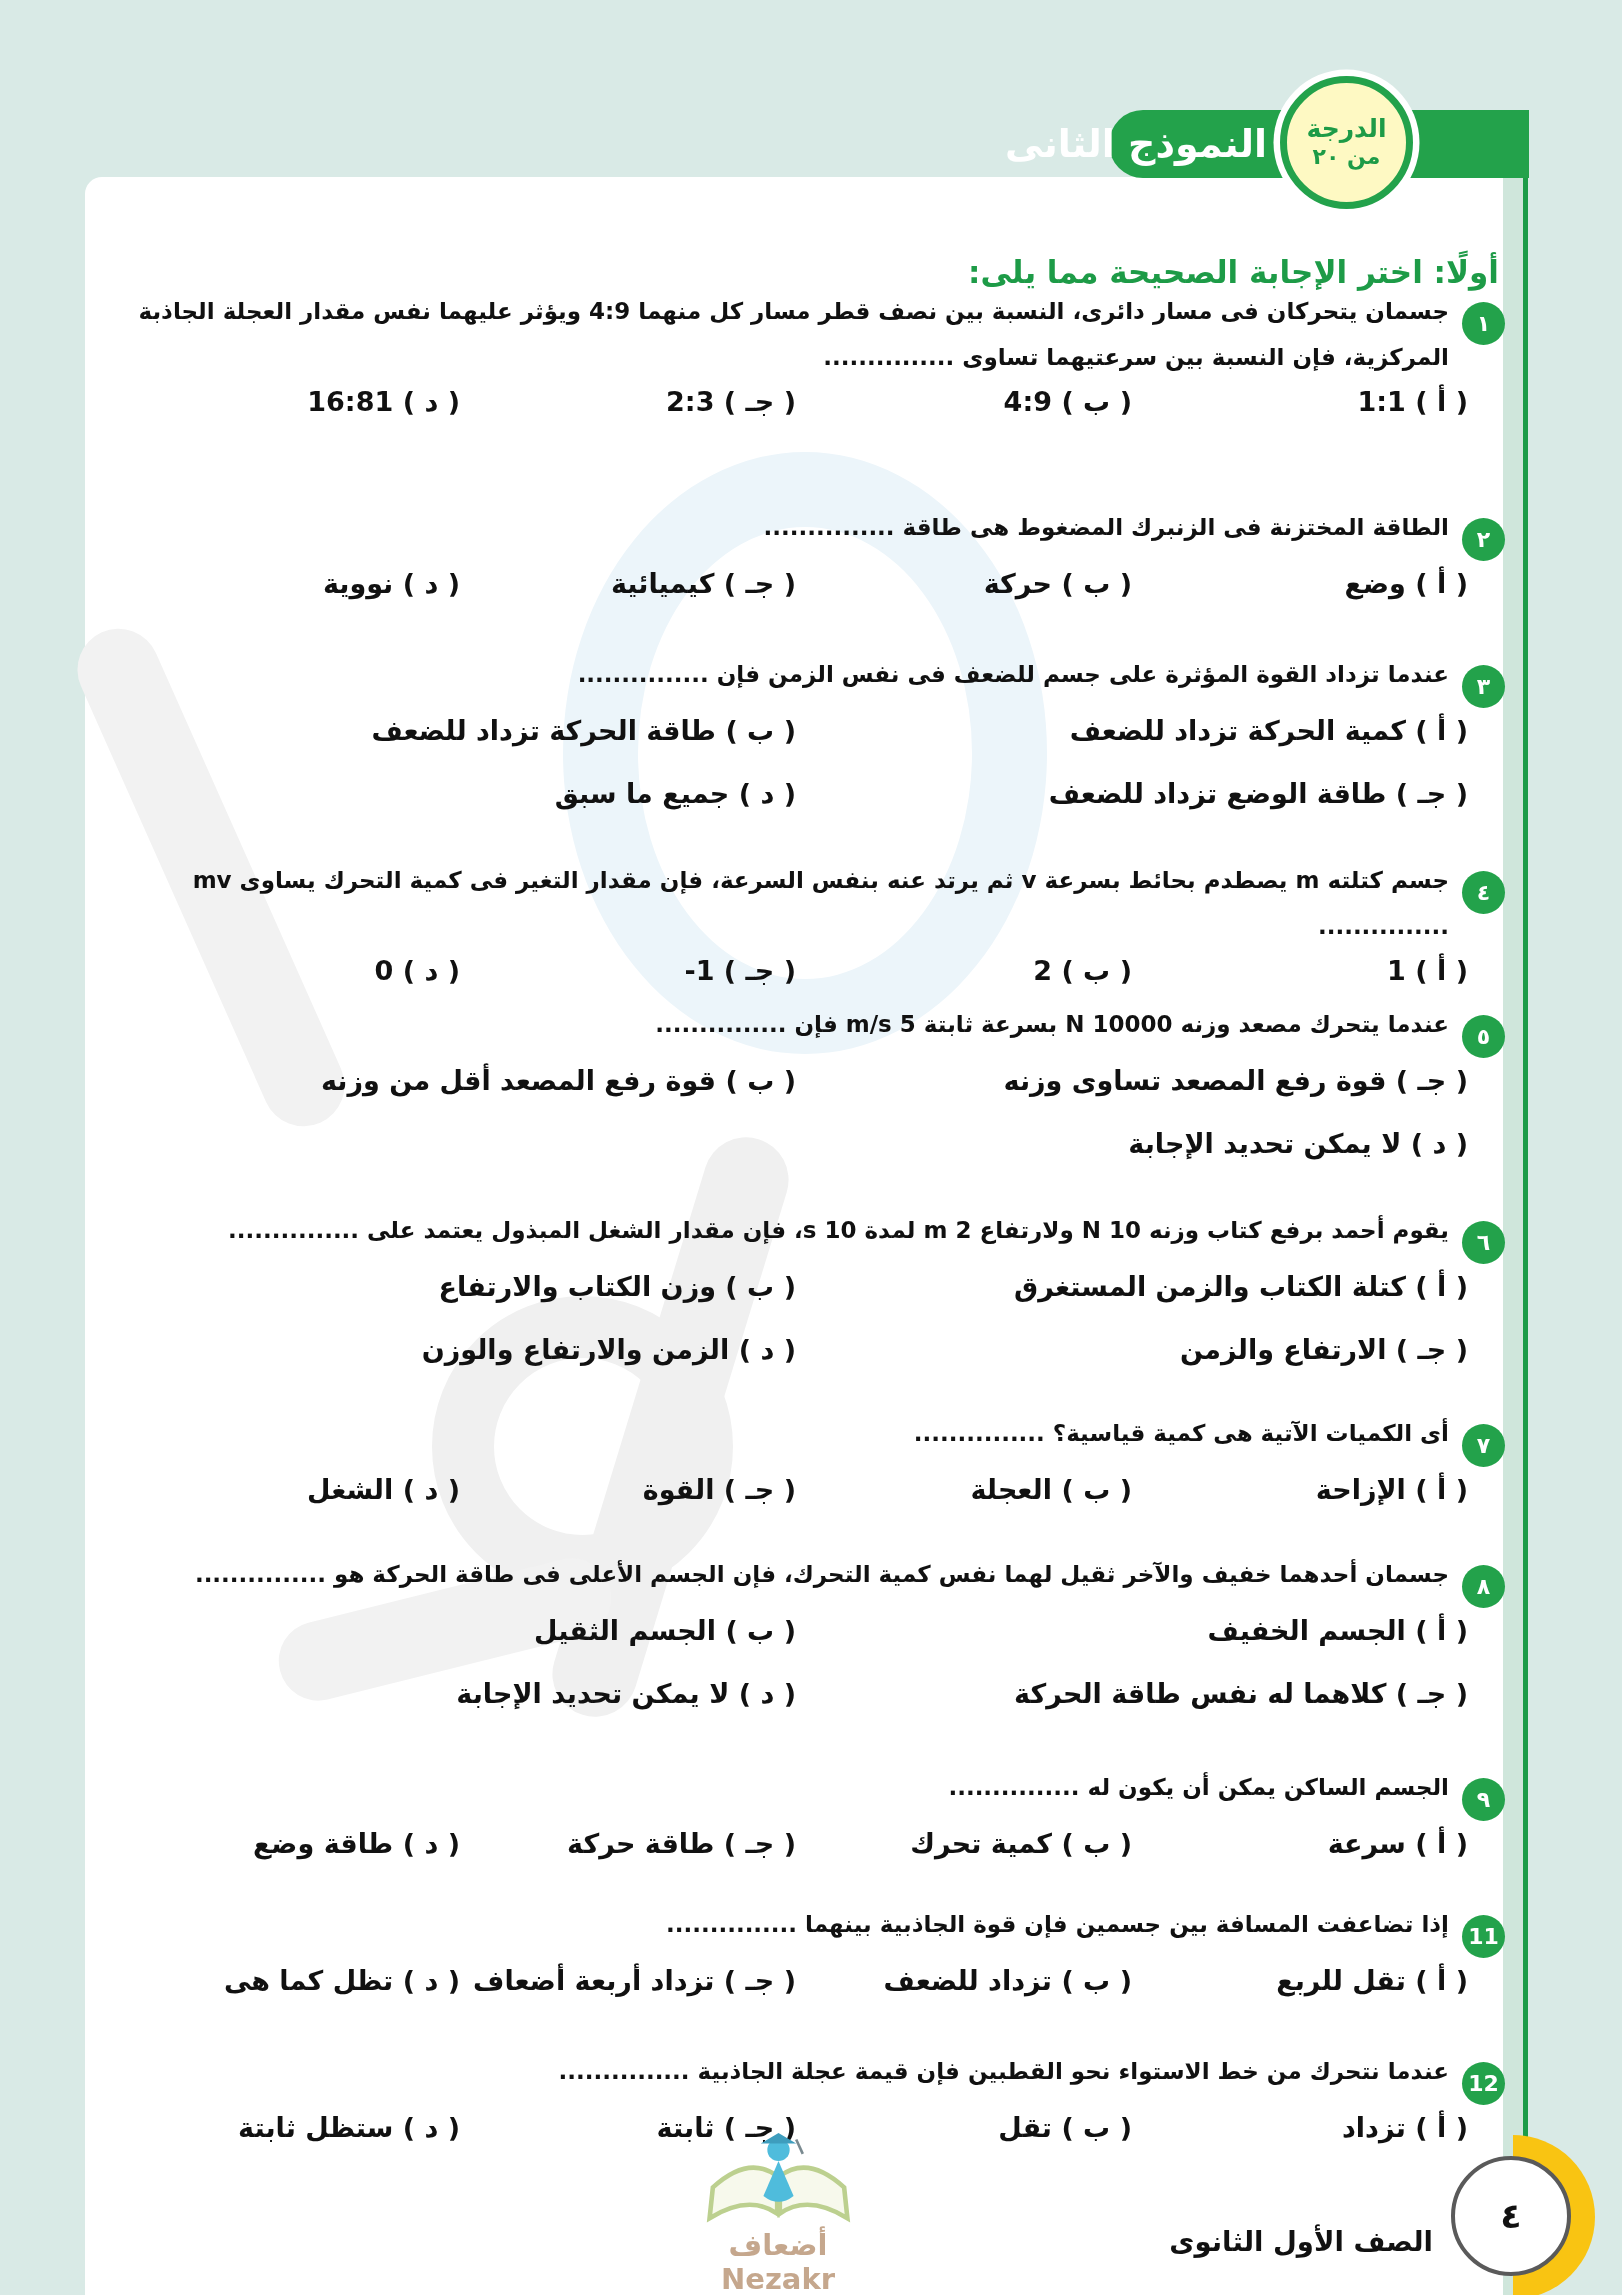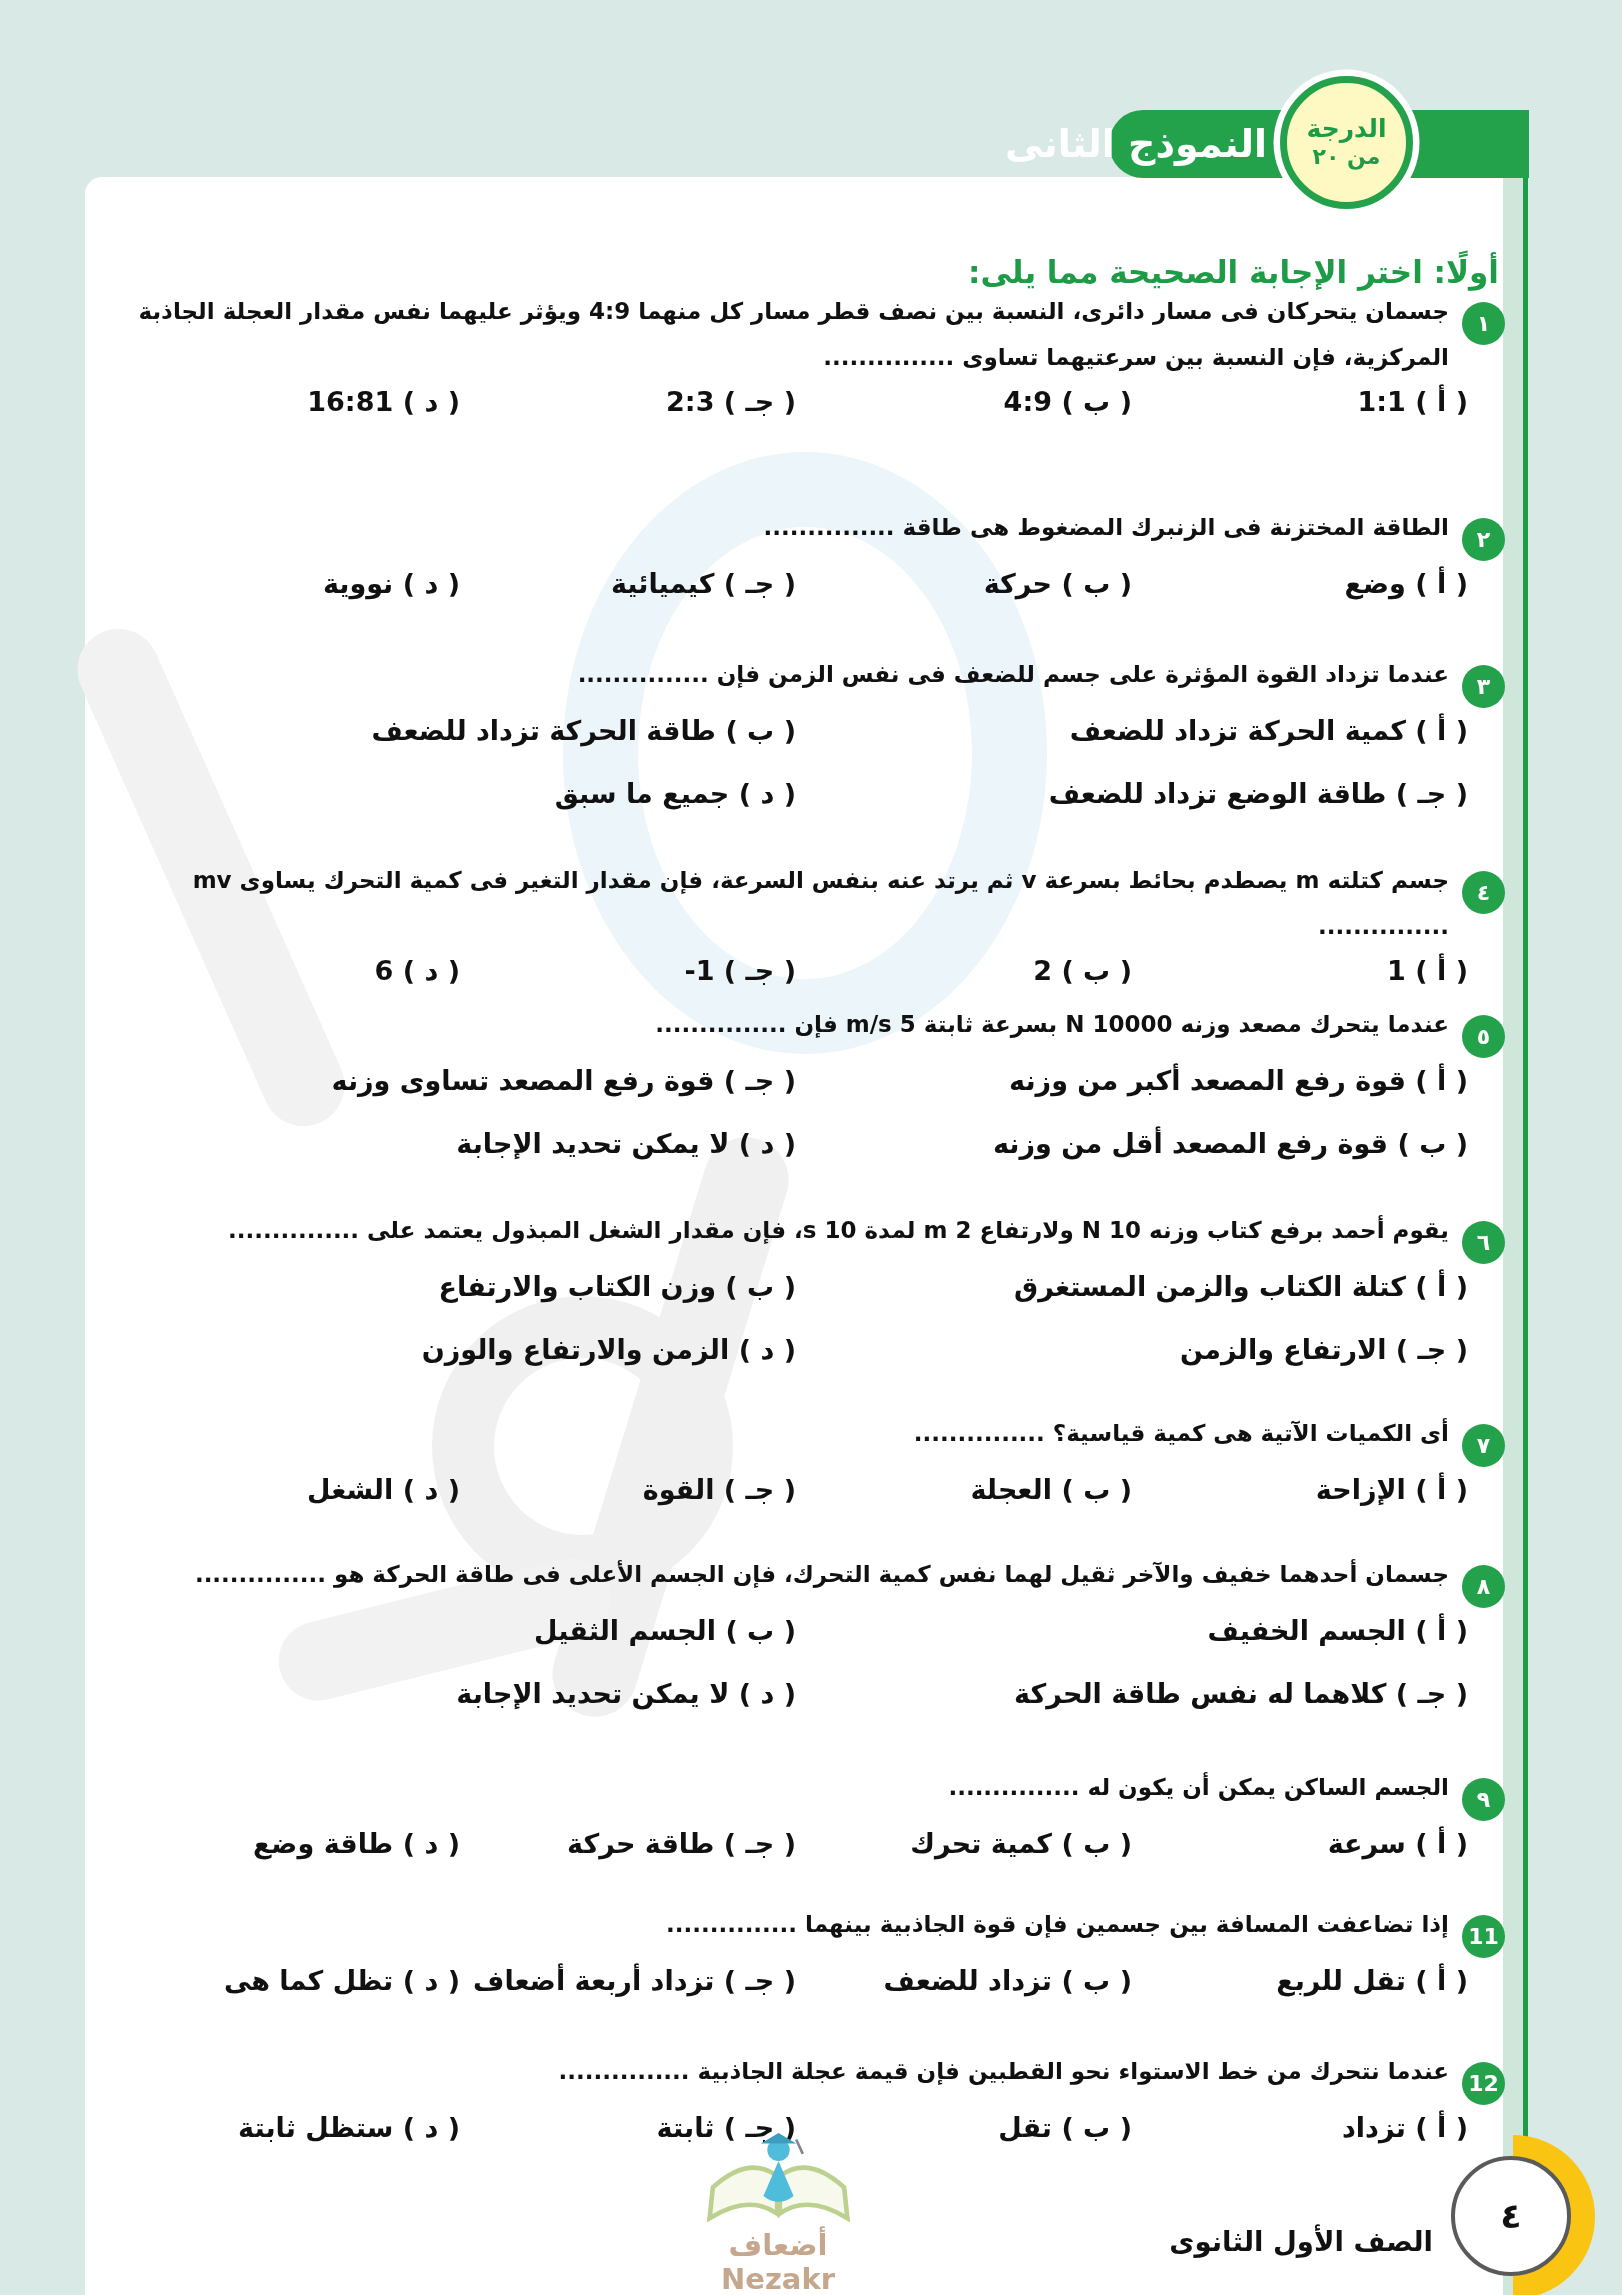--- a/index.html
+++ b/index.html
@@ -163,31 +163,30 @@
 
 <section class="q cols4" style="top:857px">
   <div class="q-head">
     <span class="q-num">٤</span>
     <p class="q-text">جسم كتلته m يصطدم بحائط بسرعة v ثم يرتد عنه بنفس السرعة، فإن مقدار التغير فى كمية التحرك يساوى mv ...............</p>
   </div>
   <div class="q-opts">
     <span class="opt">( أ ) 1</span>
     <span class="opt">( ب ) 2</span>
     <span class="opt">( جـ ) ‎-1</span>
-    <span class="opt">( د ) 6</span>
+    <span class="opt">( د ) 0</span>
   </div>
 </section>
 
 <section class="q cols2" style="top:1001px">
   <div class="q-head">
     <span class="q-num">٥</span>
     <p class="q-text">عندما يتحرك مصعد وزنه 10000 N بسرعة ثابتة 5 m/s فإن ...............</p>
   </div>
   <div class="q-opts">
-    <span class="opt">( أ ) قوة رفع المصعد أكبر من وزنه</span>
     <span class="opt">( جـ ) قوة رفع المصعد تساوى وزنه</span>
     <span class="opt">( ب ) قوة رفع المصعد أقل من وزنه</span>
     <span class="opt">( د ) لا يمكن تحديد الإجابة</span>
   </div>
 </section>
 
 <section class="q cols2" style="top:1207px">
   <div class="q-head">
     <span class="q-num">٦</span>
     <p class="q-text">يقوم أحمد برفع كتاب وزنه 10 N ولارتفاع 2 m لمدة 10 s، فإن مقدار الشغل المبذول يعتمد على ...............</p>

